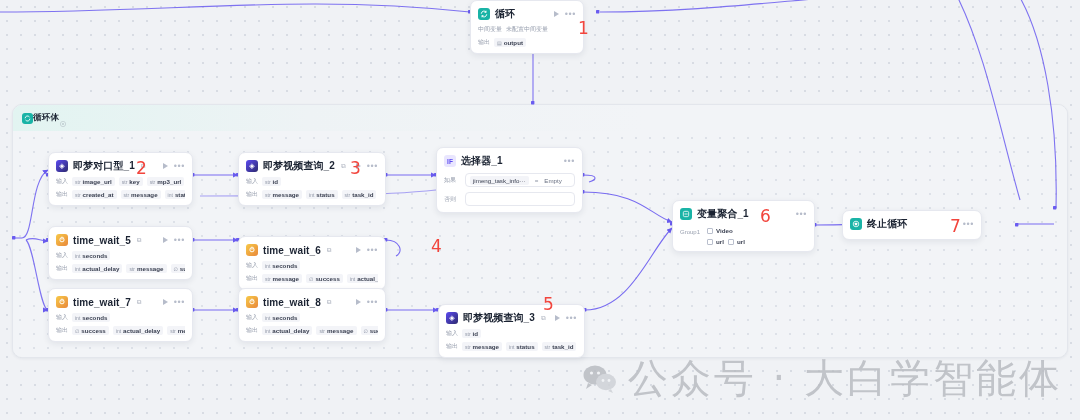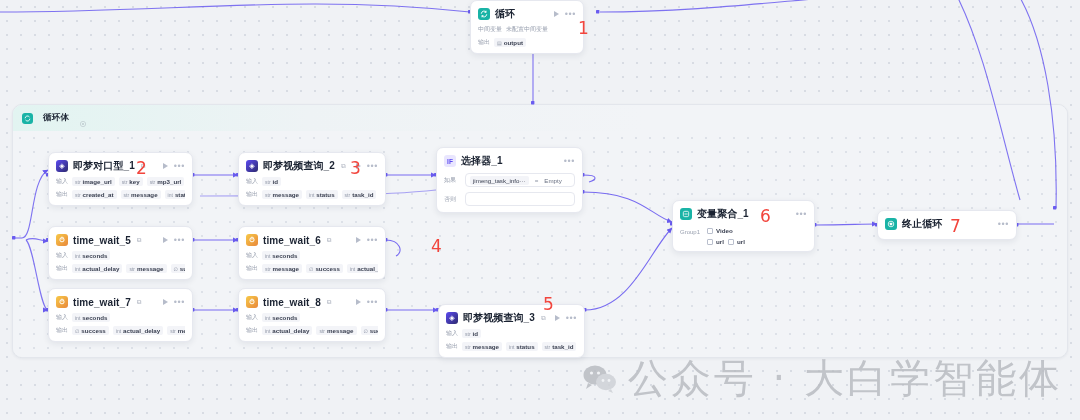--- a/index.html
+++ b/index.html
@@ -29,21 +29,21 @@
     width: 1056px; height: 254px;
     border-radius: 10px;
     background: #f2f4f7;
     border: 1px solid #e3e6ec;
     box-shadow: 0 1px 3px rgba(20,30,60,.06);
     z-index: 1;
     overflow: hidden;
   }
   .loop-body-header {
     height: 26px;
-    display: flex; align-items: center; gap: 10px;
+    display: flex; align-items: center; gap: 0;
     padding: 0 9px;
     background: linear-gradient(to right, #e2f4f1 0%, #eef3f5 28%, #f2f4f7 60%);
   }
   .loop-body-inner {
     position: absolute; left: 0; right: 0; top: 26px; bottom: 0;
     background-image: radial-gradient(circle, #dde1e8 0.8px, transparent 0.8px);
     background-size: 14px 14px;
     background-color: #f2f4f7;
   }
   .loop-title {
@@ -444,21 +444,21 @@
           <span class="tt">str</span>
           <span>message</span>
         </span>
       <span class="chip">
           <span class="tt">∅</span>
           <span>success</span>
         </span>
     </div>
   </div>
 
-  <div class="node" style="left:238px; top:226px; width:148px;">
+  <div class="node" style="left:238px; top:236px; width:148px;">
     <div class="node-head">
       <span class="node-ico ico-wait">⏱</span>
       <span class="node-title">time_wait_6</span>
       <span class="node-copy">⧉</span>
       <span class="node-head-right">
         <span class="icon-run"></span>
         <span class="icon-dots">•••</span>
       </span>
     </div>
     <div class="io-row">
@@ -613,21 +613,21 @@
           <span>url</span>
         </span>
         <span class="agg-chip">
           <span class="agg-sq"></span>
           <span>url</span>
         </span>
       </span>
     </div>
   </div>
 
-  <div class="node" style="left:877px; top:210px; width:140px; padding-bottom:8px;">
+  <div class="node" style="left:842px; top:210px; width:140px; padding-bottom:8px;">
     <div class="node-head">
       <span class="node-ico ico-teal">
         <svg width="8" height="8" viewBox="0 0 12 12">
             <circle cx="6" cy="6" r="4.2" stroke="#fff" stroke-width="1.2" fill="none"></circle>
             <rect x="4.2" y="4.2" width="3.6" height="3.6" rx=".6" fill="#fff"></rect>
           </svg>
       </span>
       <span class="node-title">终止循环</span>
       <span class="node-head-right">
         <span class="icon-dots">•••</span>

